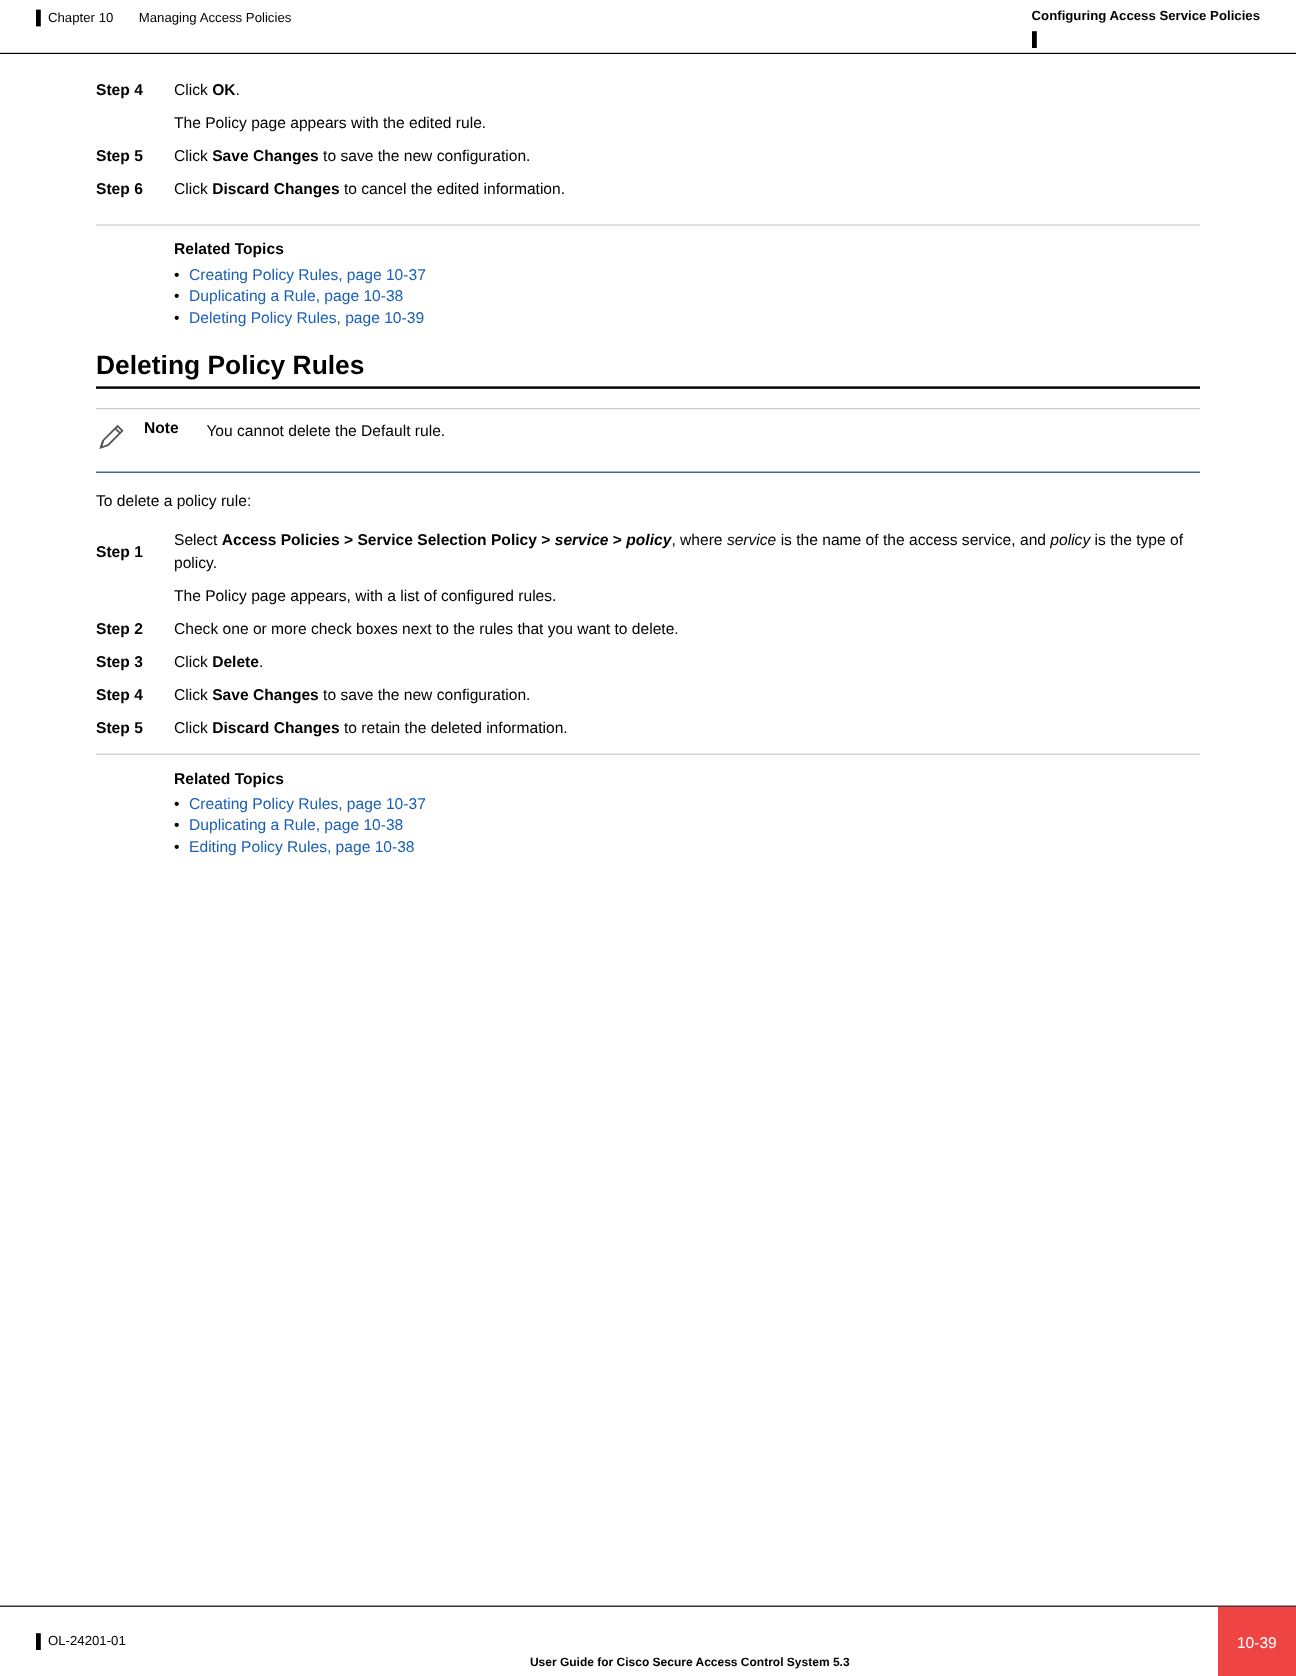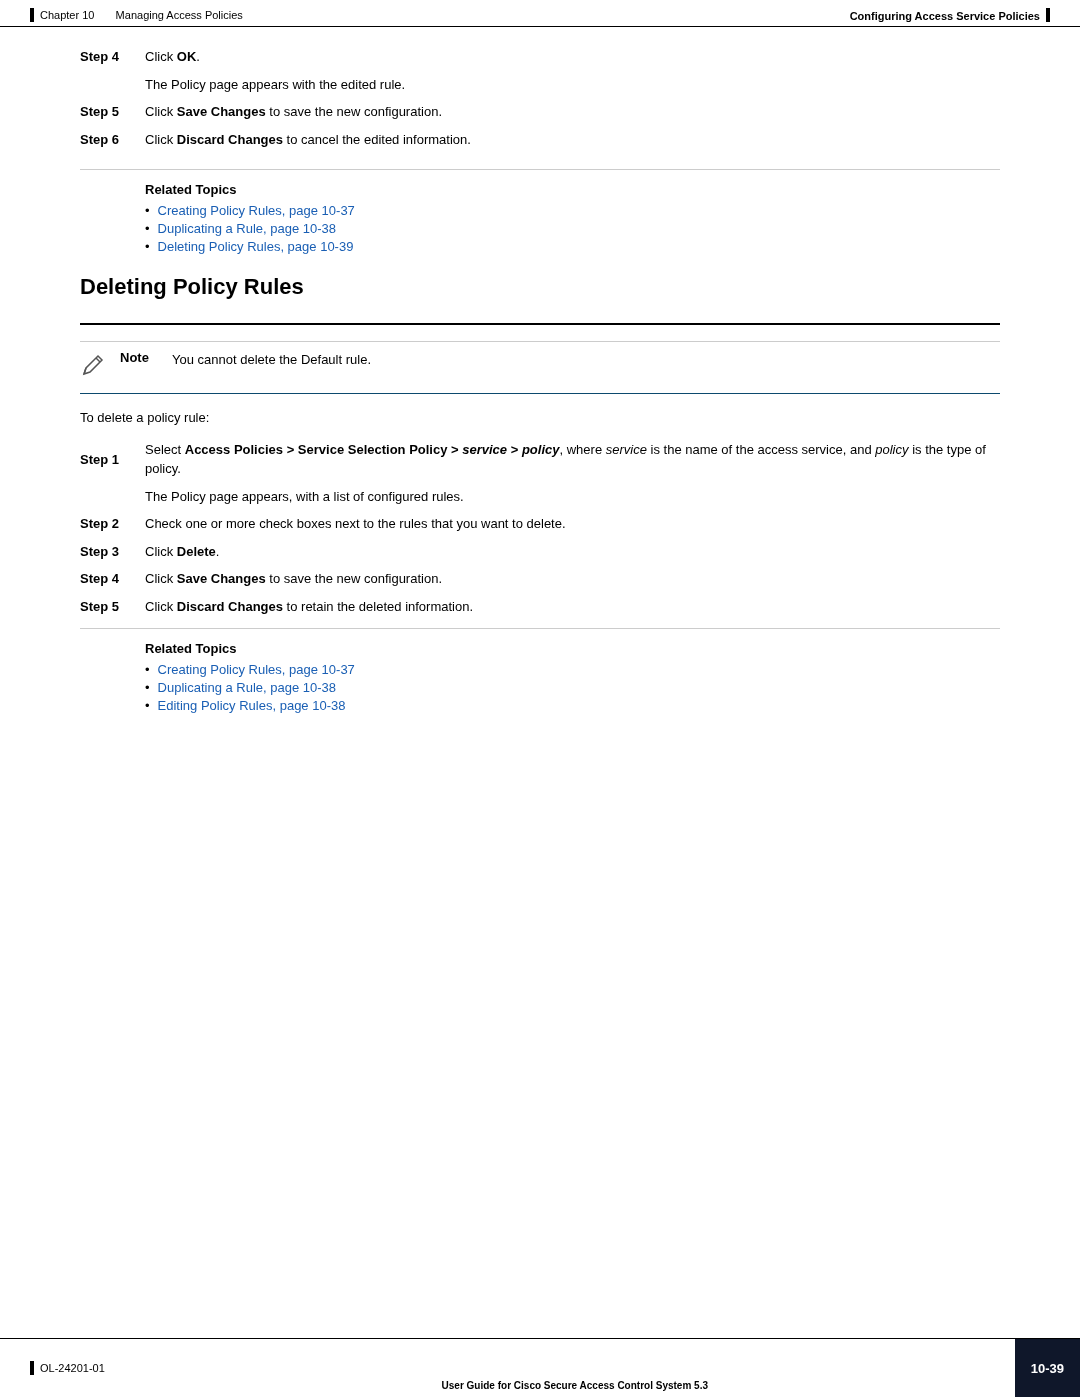--- a/index.html
+++ b/index.html
@@ -30,22 +30,23 @@
     .header-left .bar {
       width: 4px;
       height: 14px;
       background: #000;
       display: inline-block;
     }
     .header-right {
       font-weight: bold;
       font-size: 11px;
       display: flex;
-      align-items: flex-end;
+      align-items: flex-start;
       gap: 6px;
+      flex-direction: column;
     }
     .header-right .bar {
       width: 4px;
       height: 14px;
       background: #000;
       display: inline-block;
     }
 
     
     .main-content {
@@ -121,21 +122,21 @@
       color: #1a5fb4;
       text-decoration: none;
     }
 
     
     .section-heading {
       font-size: 22px;
       font-weight: bold;
       margin: 20px 0 16px 0;
       border-bottom: 2px solid #000;
-      padding-bottom: 23px;
+      padding-bottom: 4px;
     }
 
     
     .note-box {
       display: flex;
       align-items: flex-start;
       gap: 12px;
       margin-bottom: 14px;
       border-top: 1px solid #ccc;
       border-bottom: 1px solid #0c4a6e;
@@ -192,24 +193,24 @@
       text-align: right;
       padding: 6px 10px;
       font-weight: bold;
       font-size: 10px;
       display: flex;
       align-items: center;
       justify-content: center;
       margin-top: 35px;
     }
     .footer-right {
-      background: #0f172a;
+      background: #ef4444;
       color: #fff;
       padding: 6px 16px;
-      font-weight: bold;
+      font-weight: normal;
       font-size: 13px;
       display: flex;
       align-items: center;
       min-width: 60px;
       justify-content: center;
     }
   </style>
 </head>
 <body>
 

